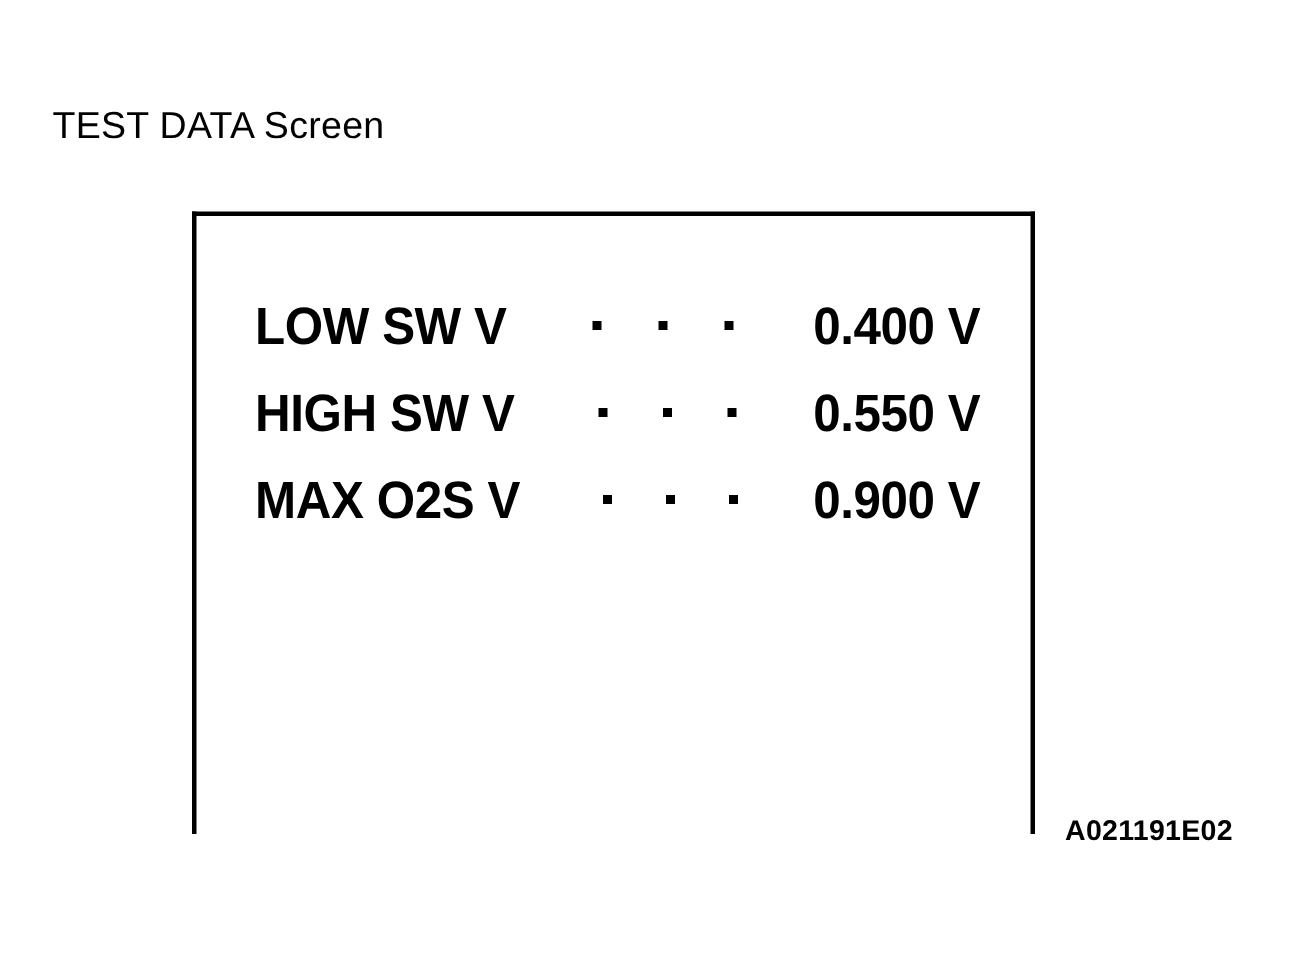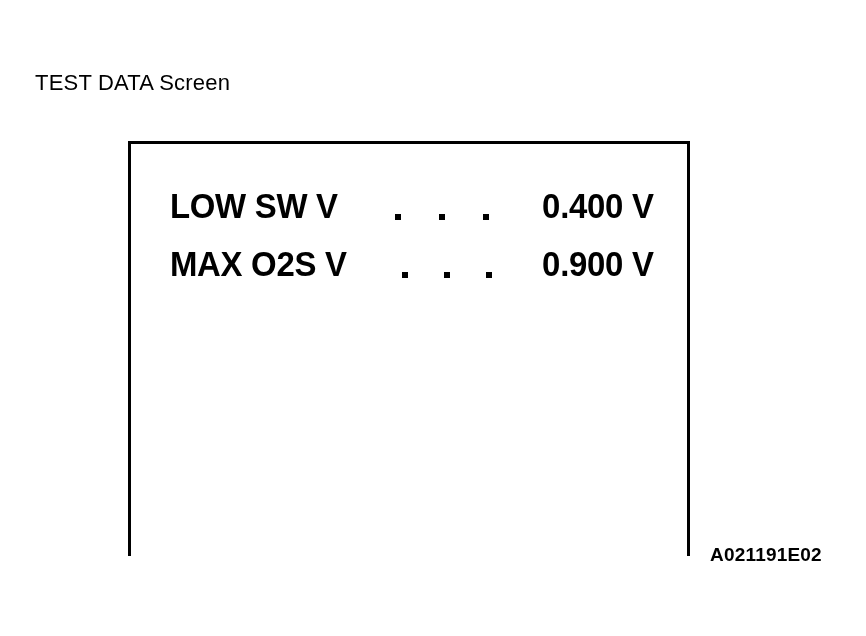--- a/index.html
+++ b/index.html
@@ -15,21 +15,21 @@
     font-family: "Liberation Sans", sans-serif;
     color: #000000;
     -webkit-font-smoothing: antialiased;
   }
 
   
   #screen-title {
     position: absolute;
     left: 35px;
     top: 72px;
-    font-size: 22px;
+    font-size: 25px;
     font-weight: 400;
     letter-spacing: 0.2px;
     white-space: nowrap;
     line-height: 1;
   }
 
   
   #display-box {
     position: absolute;
     left: 128px;
@@ -47,20 +47,21 @@
   #display-rows {
     position: absolute;
     left: 39px;   
     top: 44px;    
     width: 484px; 
   }
   .data-row {
     position: relative;
     height: 58px;
     display: flex;
+    align-items: center;
     white-space: nowrap;
   }
   .row-label {
     font-size: 35px;
     font-weight: 700;
     letter-spacing: -0.3px;
     transform: scaleX(0.94);
     transform-origin: left center;
     line-height: 1;
     flex: 0 0 auto;
@@ -119,20 +120,29 @@
     <div class="data-row">
       <span class="row-label">LOW SW V</span>
       <span class="row-dots">
         <span class="dot"></span>
         <span class="dot"></span>
         <span class="dot"></span>
       </span>
       <span class="row-value">0.400 V</span>
     </div>
 
+    <div class="data-row">
+      <span class="row-label">HIGH SW V</span>
+      <span class="row-dots">
+        <span class="dot"></span>
+        <span class="dot"></span>
+        <span class="dot"></span>
+      </span>
+      <span class="row-value">0.550 V</span>
+    </div>
 
 
     <div class="data-row">
       <span class="row-label">MAX O2S V</span>
       <span class="row-dots">
         <span class="dot"></span>
         <span class="dot"></span>
         <span class="dot"></span>
       </span>
       <span class="row-value">0.900 V</span>

